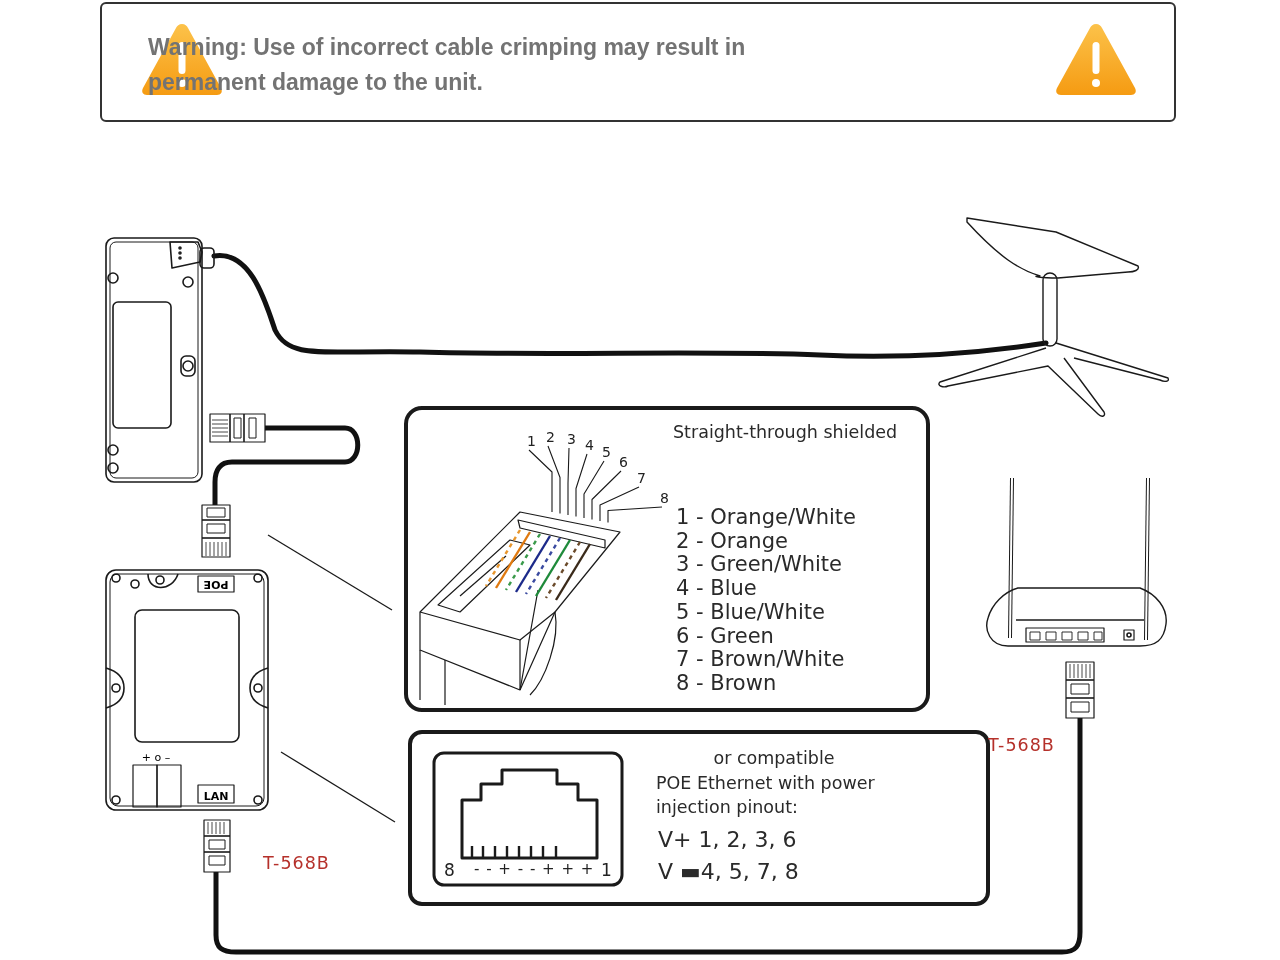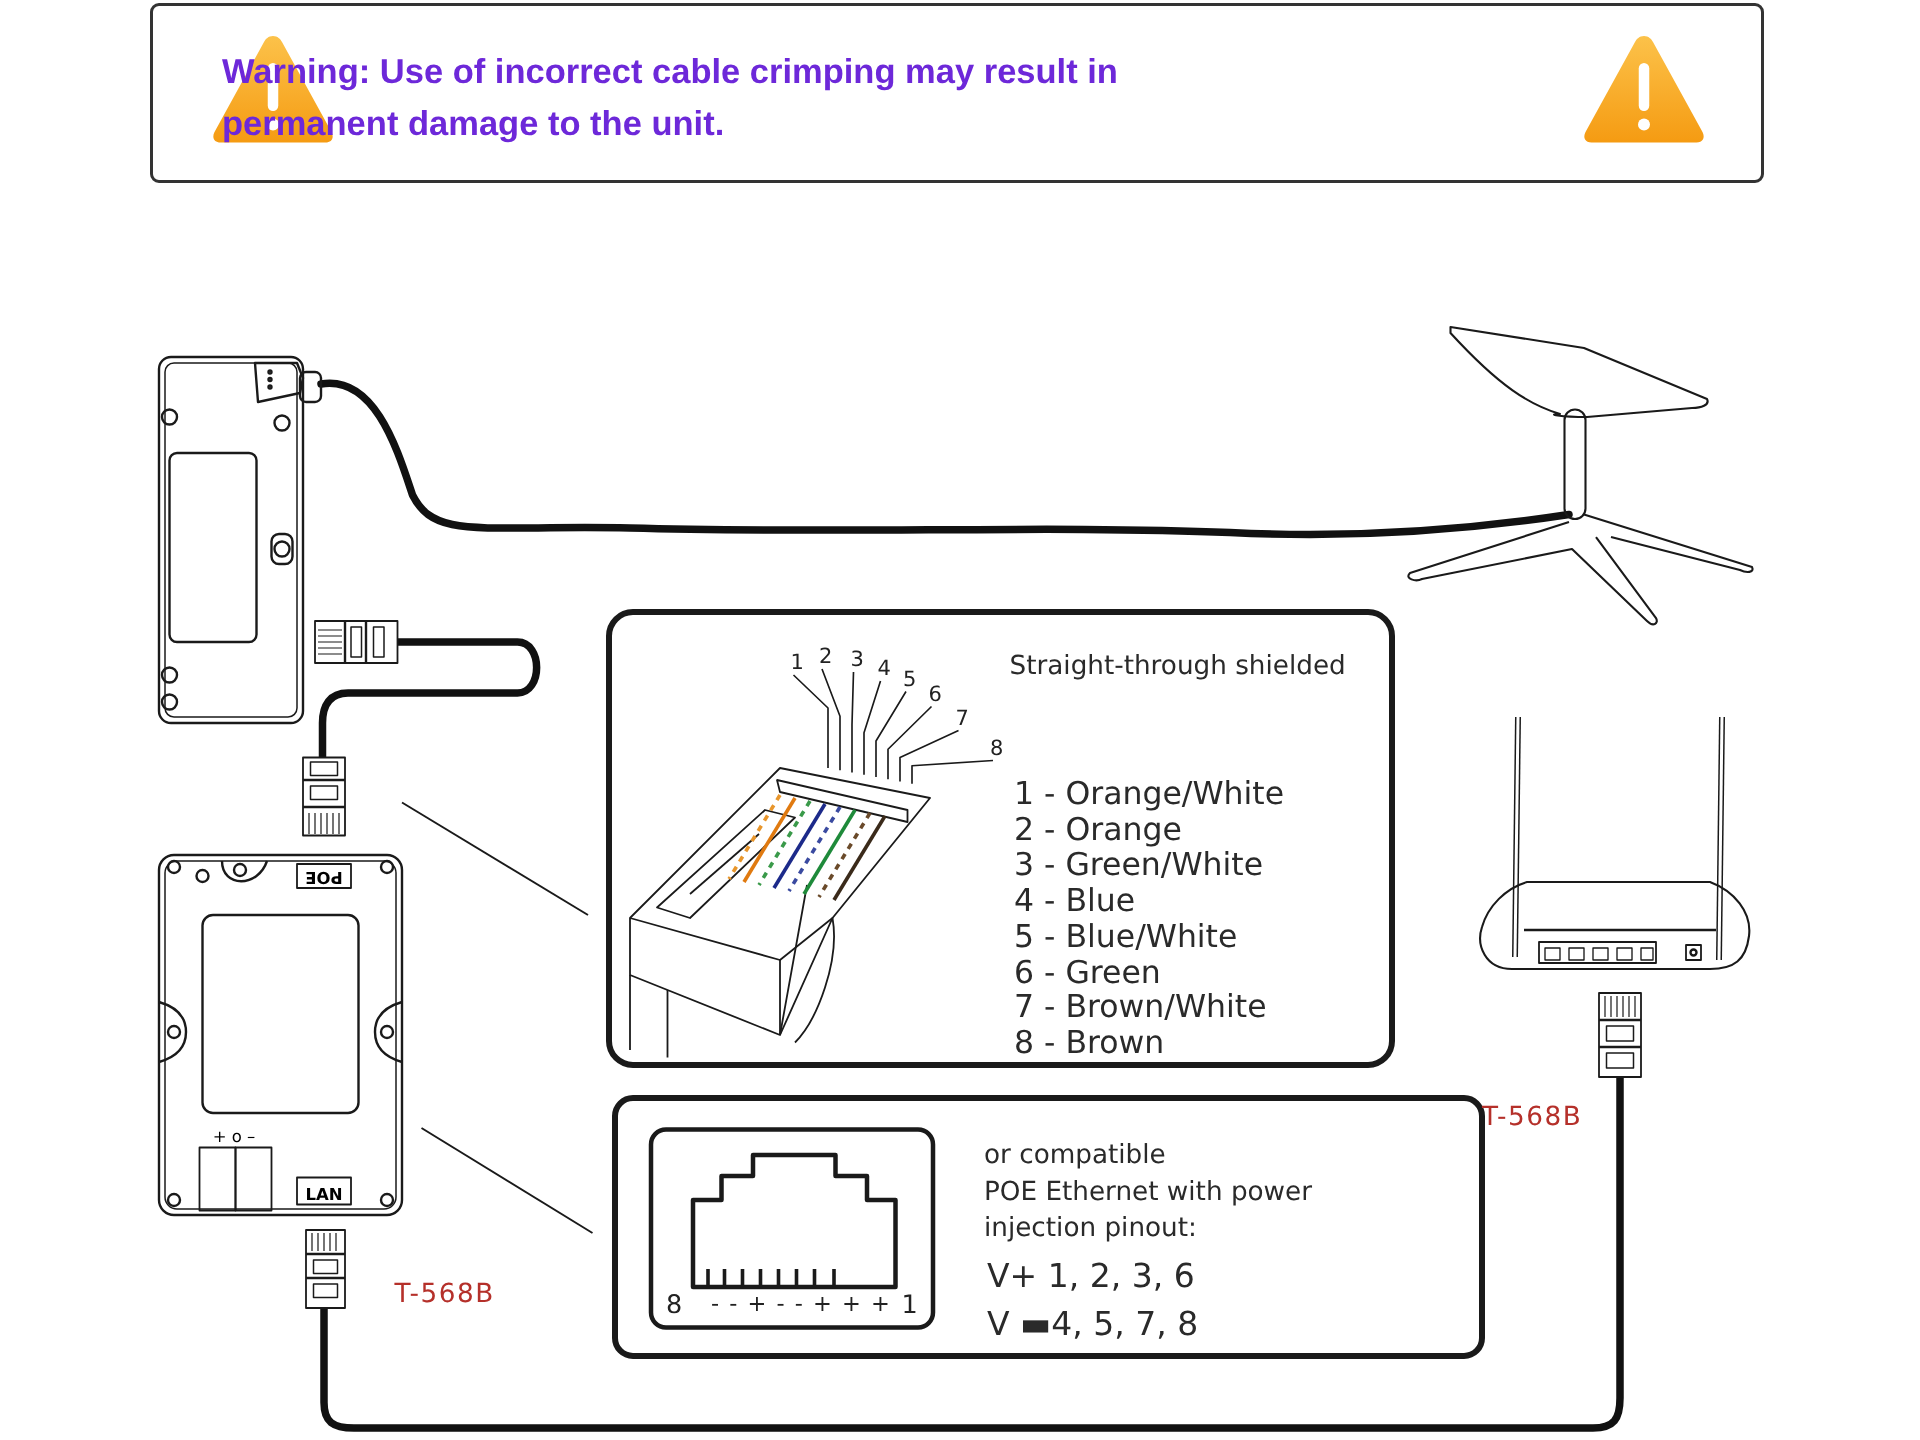--- a/index.html
+++ b/index.html
@@ -3,31 +3,31 @@
 <meta charset="utf-8">
 <style>
   html, body { margin: 0; padding: 0; background: #ffffff; }
   body { width: 1280px; height: 960px; position: relative; overflow: hidden; font-family: "DejaVu Sans", sans-serif; color: #222; }
   #warning-box {
     position: absolute; left: 100px; top: 2px; width: 1076px; height: 120px;
     border: 2px solid #333; border-radius: 6px; background: #fff; box-sizing: border-box;
   }
   #warning-text {
     position: absolute; left: 148px; top: 30px; width: 760px;
-    font-family: "Liberation Sans", sans-serif; font-weight: bold; font-size: 23px; line-height: 35px; color: #6d28d9;
+    font-family: "Liberation Sans", sans-serif; font-weight: bold; font-size: 23px; line-height: 35px; color: #737373;
   }
   .warn-icon { position: absolute; top: 20px; width: 84px; height: 76px; }
   #main-svg { position: absolute; left: 0; top: 0; width: 1280px; height: 960px; }
-  .panel-text { position: absolute; font-family: "DejaVu Sans", sans-serif; color: #2a2a2a; margin-top: 12px; }
+  .panel-text { position: absolute; font-family: "DejaVu Sans", sans-serif; color: #2a2a2a; }
   #cable-desc { left: 673px; top: 420px; font-size: 17.5px; line-height: 24.5px; width: 250px; }
   #pin-list { left: 676px; top: 506px; font-size: 21px; line-height: 23.7px; }
   #pin-list div { white-space: nowrap; }
   .red { color: #b5302a; }
   #poe-desc { left: 656px; top: 746px; font-size: 17.5px; line-height: 24.5px; width: 240px; }
-  #poe-desc .right { text-align: left; padding-right: 4px; }
+  #poe-desc .right { text-align: center; padding-right: 4px; }
   #poe-pins { left: 658px; top: 824px; font-size: 22px; line-height: 32px; }
   .t568-label { position: absolute; font-size: 17.5px; color: #b5302a; letter-spacing: 1px; }
   .pin-num { font-family: "DejaVu Sans", sans-serif; font-size: 14px; fill: #222; }
   .rj-pin-label { position: absolute; font-family: "DejaVu Sans", sans-serif; font-size: 17px; color: #222; }
 </style>
 </head>
 <body>
 
 <div id="warning-box"></div>
 <svg class="warn-icon" style="left:140px;" viewBox="0 0 84 76">

